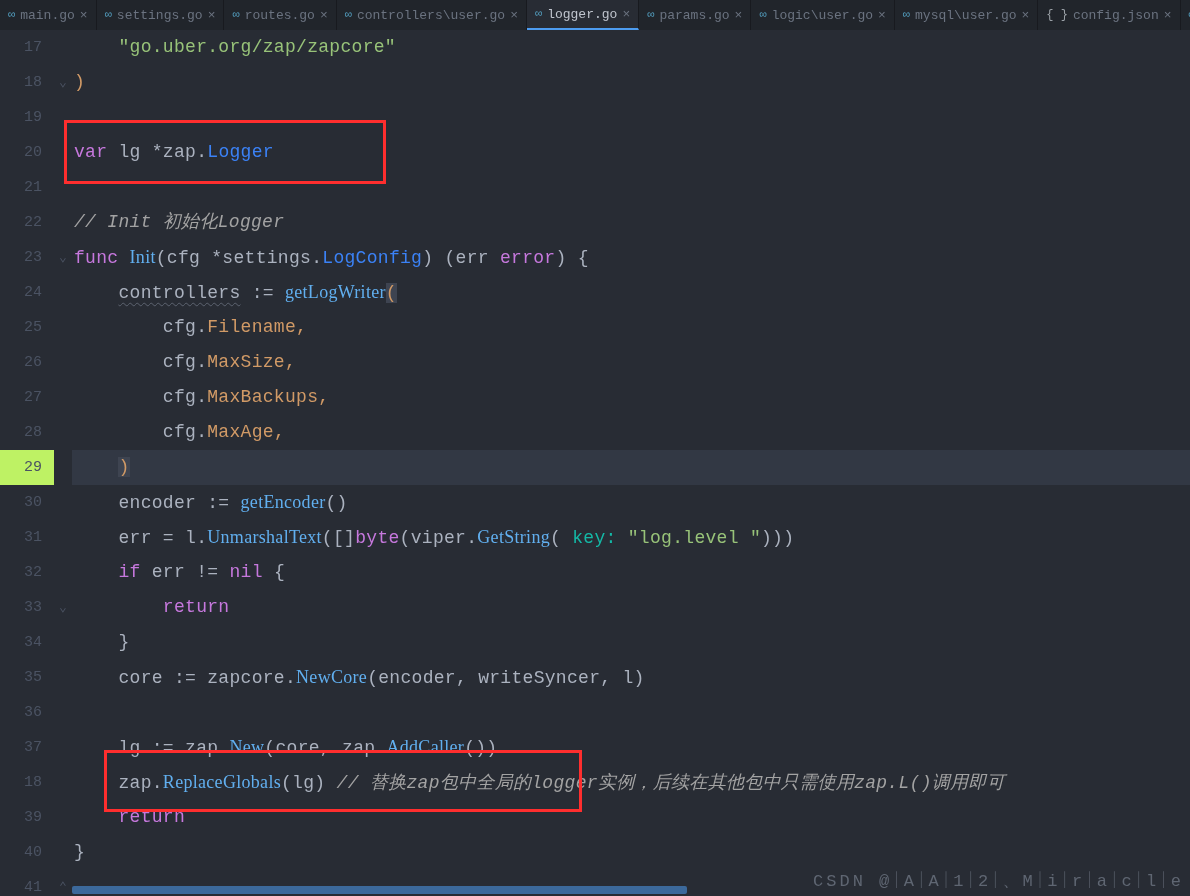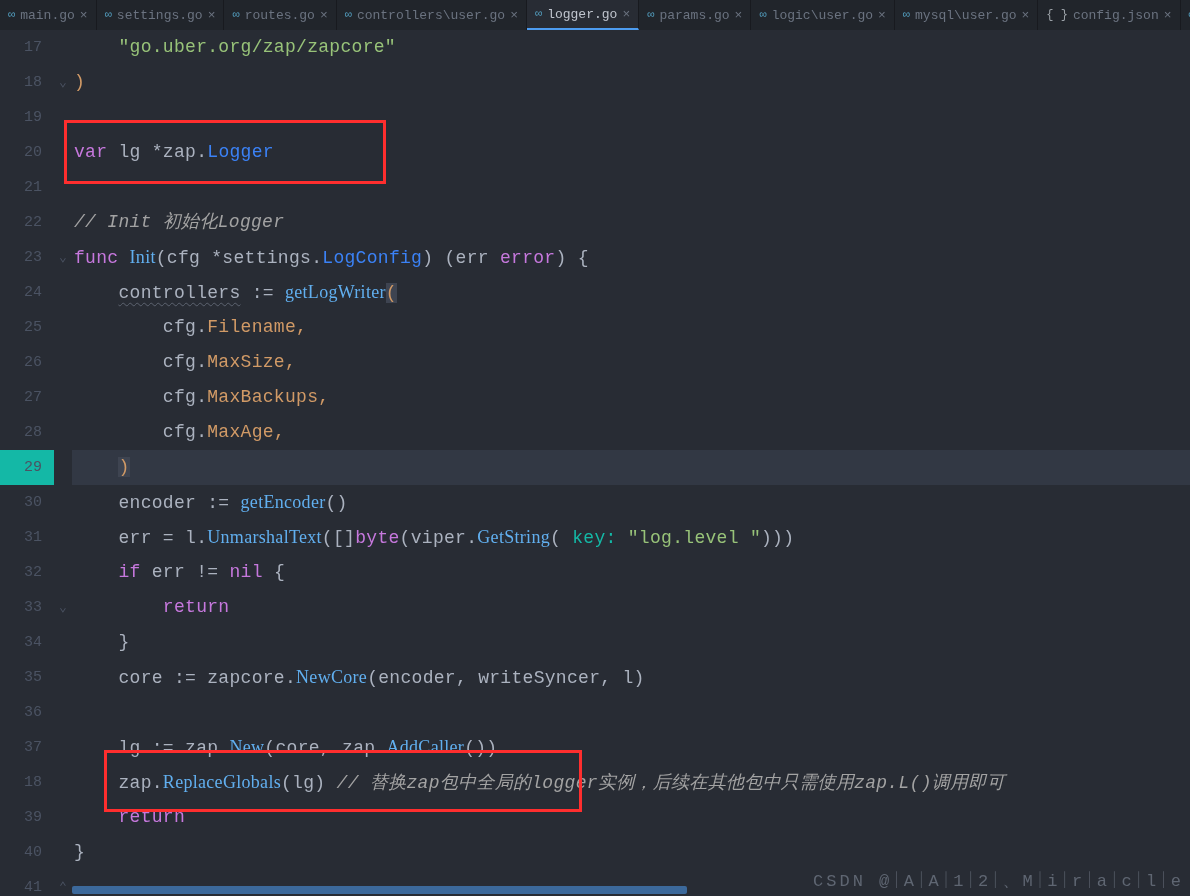--- a/index.html
+++ b/index.html
@@ -58,21 +58,21 @@
     color: #4b5363;
     font-size: 15px;
     user-select: none;
     flex-shrink: 0;
   }
   .gutter .ln {
     height: 35px;
     line-height: 35px;
     padding-right: 12px;
   }
-  .gutter .ln.hl { background:#14b8a6; color:#4b5363; }
+  .gutter .ln.hl { background:#bef264; color:#4b5363; }
   .fold-col {
     width: 18px;
     flex-shrink:0;
   }
   .fold-col .fm { height:35px; line-height:35px; text-align:center; color:#4b5363; font-size:13px;}
   .code {
     flex: 1;
     position: relative;
   }
   .line {

